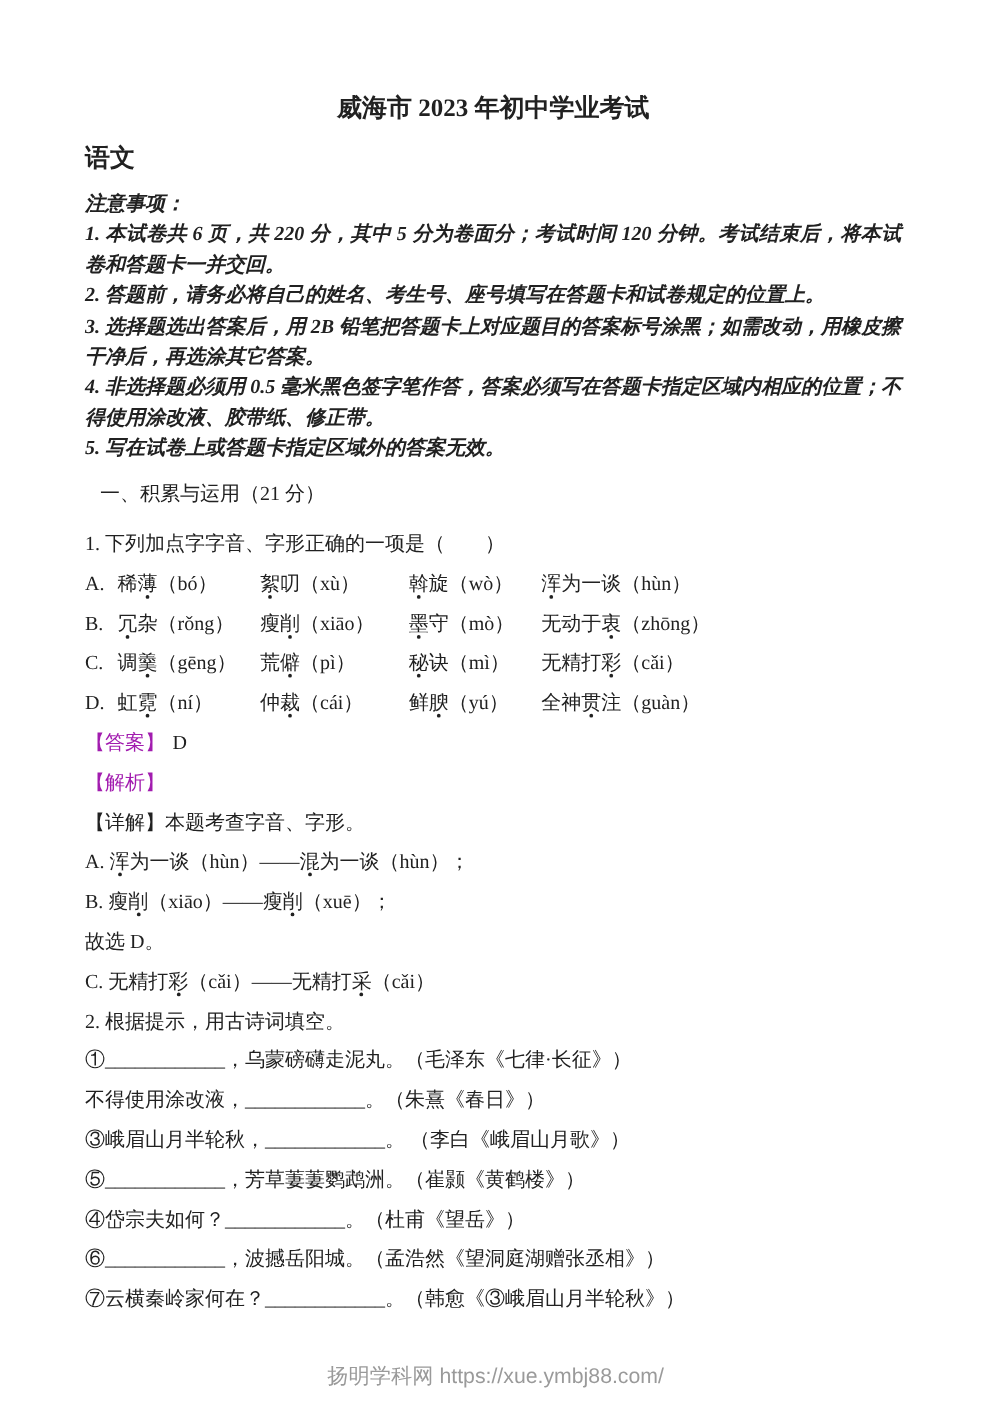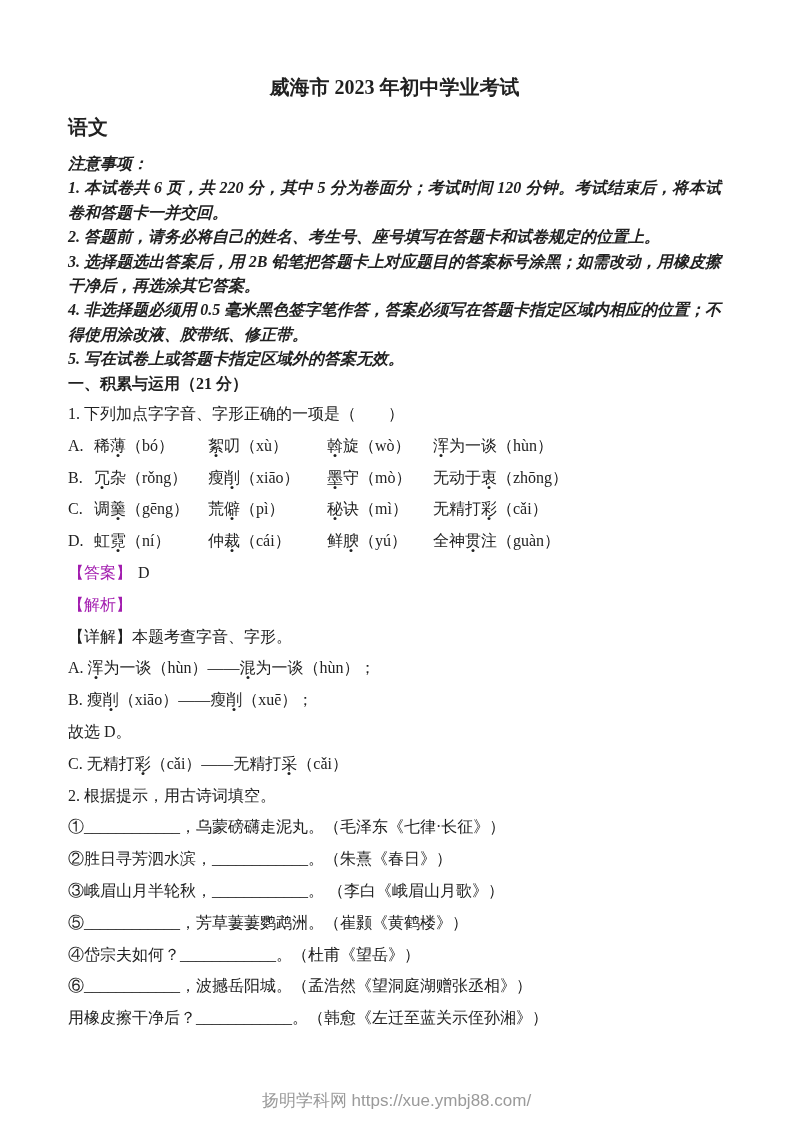--- a/index.html
+++ b/index.html
@@ -25,22 +25,22 @@
     font-size:20px;line-height:26px;
     font-weight:700;text-align:left;
   }
   .notices{margin-top:12px;font-style:italic;}
   .notices p{
     margin:0;line-height:24.4px;
     font-weight:700;
     text-align:justify;
   }
   .section-heading{
-    margin:0;line-height:24.4px;
-    font-weight:700;
+    margin:12px;line-height:24.4px;
+    font-weight:400;
   }
   .main{margin-top:2px;}
   .main p{margin:0;line-height:31.8px;font-weight:400;}
   .opt-row{display:flex;line-height:31.8px;}
   .opt-label{width:26px;flex:0 0 auto;}
   .c0{width:114px;flex:0 0 auto;}
   .c1{width:119px;flex:0 0 auto;}
   .c2{width:106px;flex:0 0 auto;}
   .c3{flex:1 1 auto;}
   .blue{color:#a21caf;}
@@ -118,24 +118,24 @@
     <p class="blue">【解析】</p>
 
     <p>【详解】本题考查字音、字形。</p>
     <p>A. <span class="zd">浑</span>为一谈（hùn）——<span class="zd">混</span>为一谈（hùn）；</p>
     <p>B. 瘦<span class="zd">削</span>（xiāo）——瘦<span class="zd">削</span>（xuē）；</p>
     <p>故选 D。</p>
     <p>C. 无精打<span class="zd">彩</span>（cǎi）——无精打<span class="zd">采</span>（cǎi）</p>
 
     <p>2. 根据提示，用古诗词填空。</p>
     <p>①____________，乌蒙磅礴走泥丸。（毛泽东《七律·长征》）</p>
-    <p>②胜日寻芳泗水滨，____________。（朱熹《春日》）</p>
+    <p>不得使用涂改液，____________。（朱熹《春日》）</p>
     <p>③峨眉山月半轮秋，____________。 （李白《峨眉山月歌》）</p>
     <p>⑤____________，芳草萋萋鹦鹉洲。（崔颢《黄鹤楼》）</p>
     <p>④岱宗夫如何？____________。（杜甫《望岳》）</p>
     <p>⑥____________，波撼岳阳城。（孟浩然《望洞庭湖赠张丞相》）</p>
-    <p>用橡皮擦干净后？____________。（韩愈《左迁至蓝关示侄孙湘》）</p>
+    <p>⑦云横秦岭家何在？____________。（韩愈《③峨眉山月半轮秋》）</p>
 
   </div>
 
   <div class="footer">扬明学科网 https://xue.ymbj88.com/</div>
 
 </div>
 
 </body></html>

